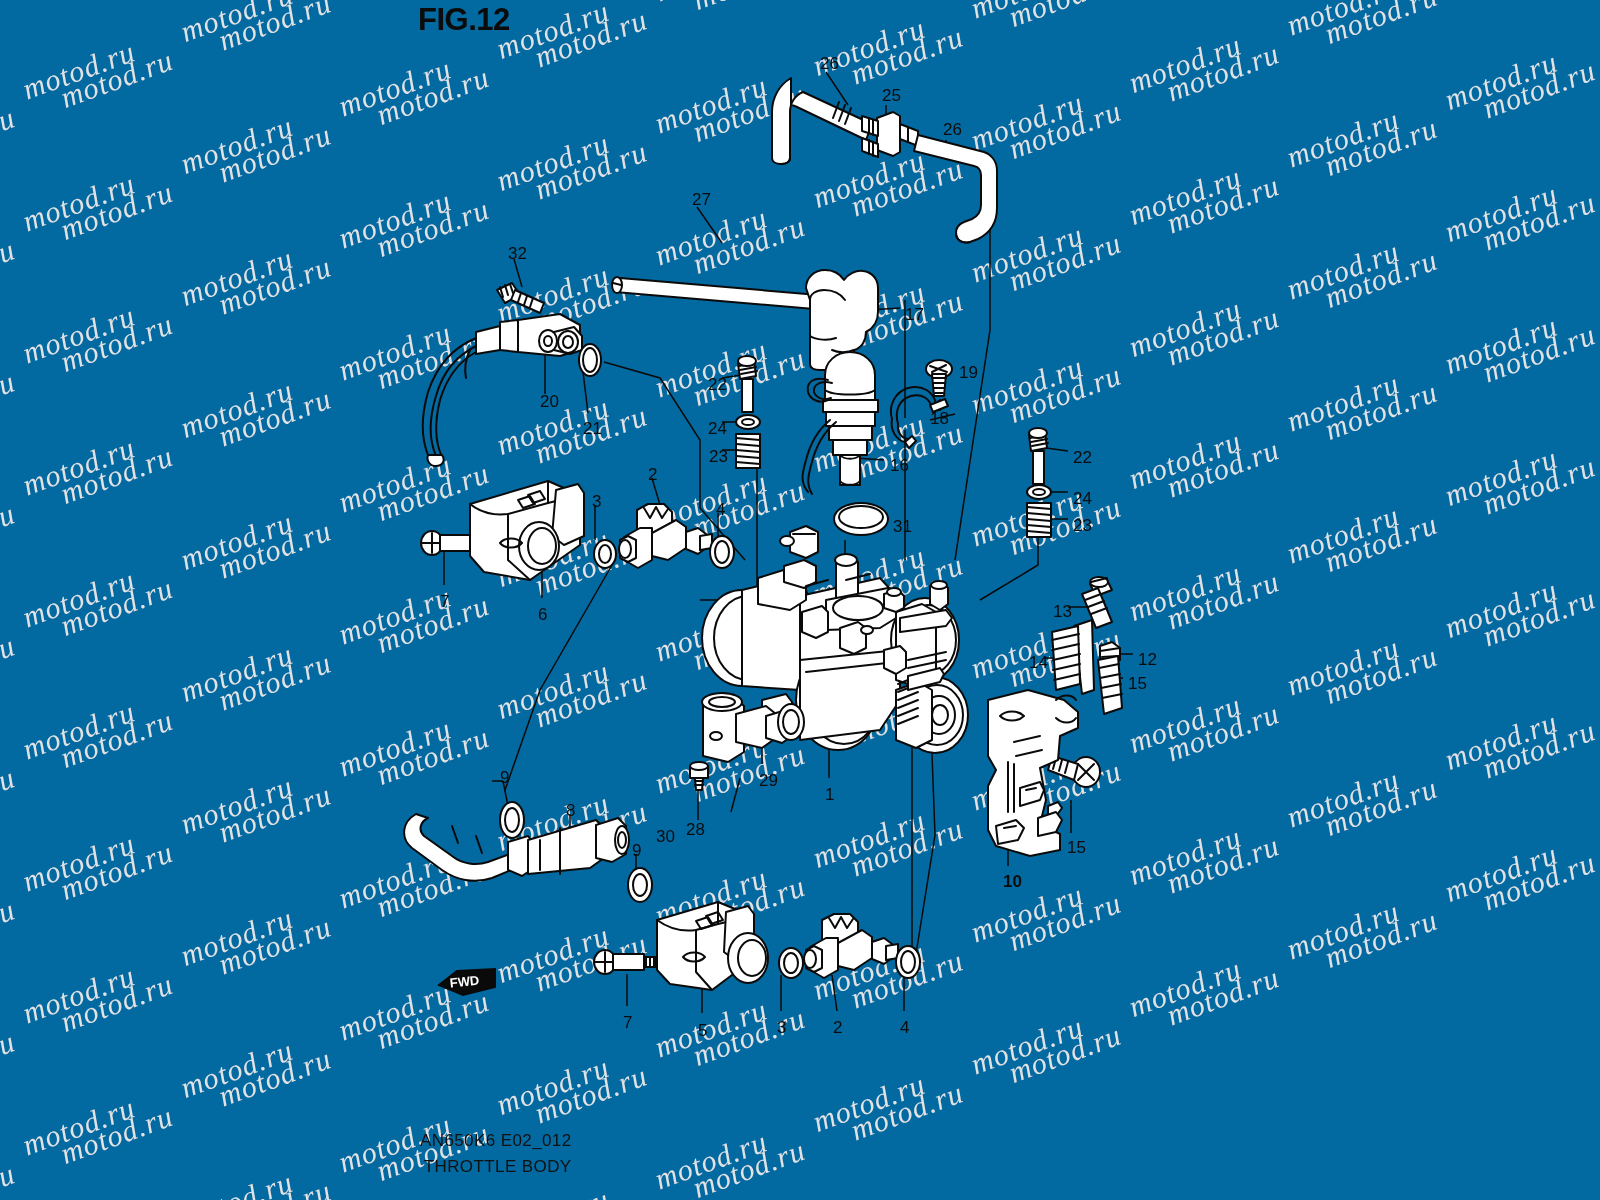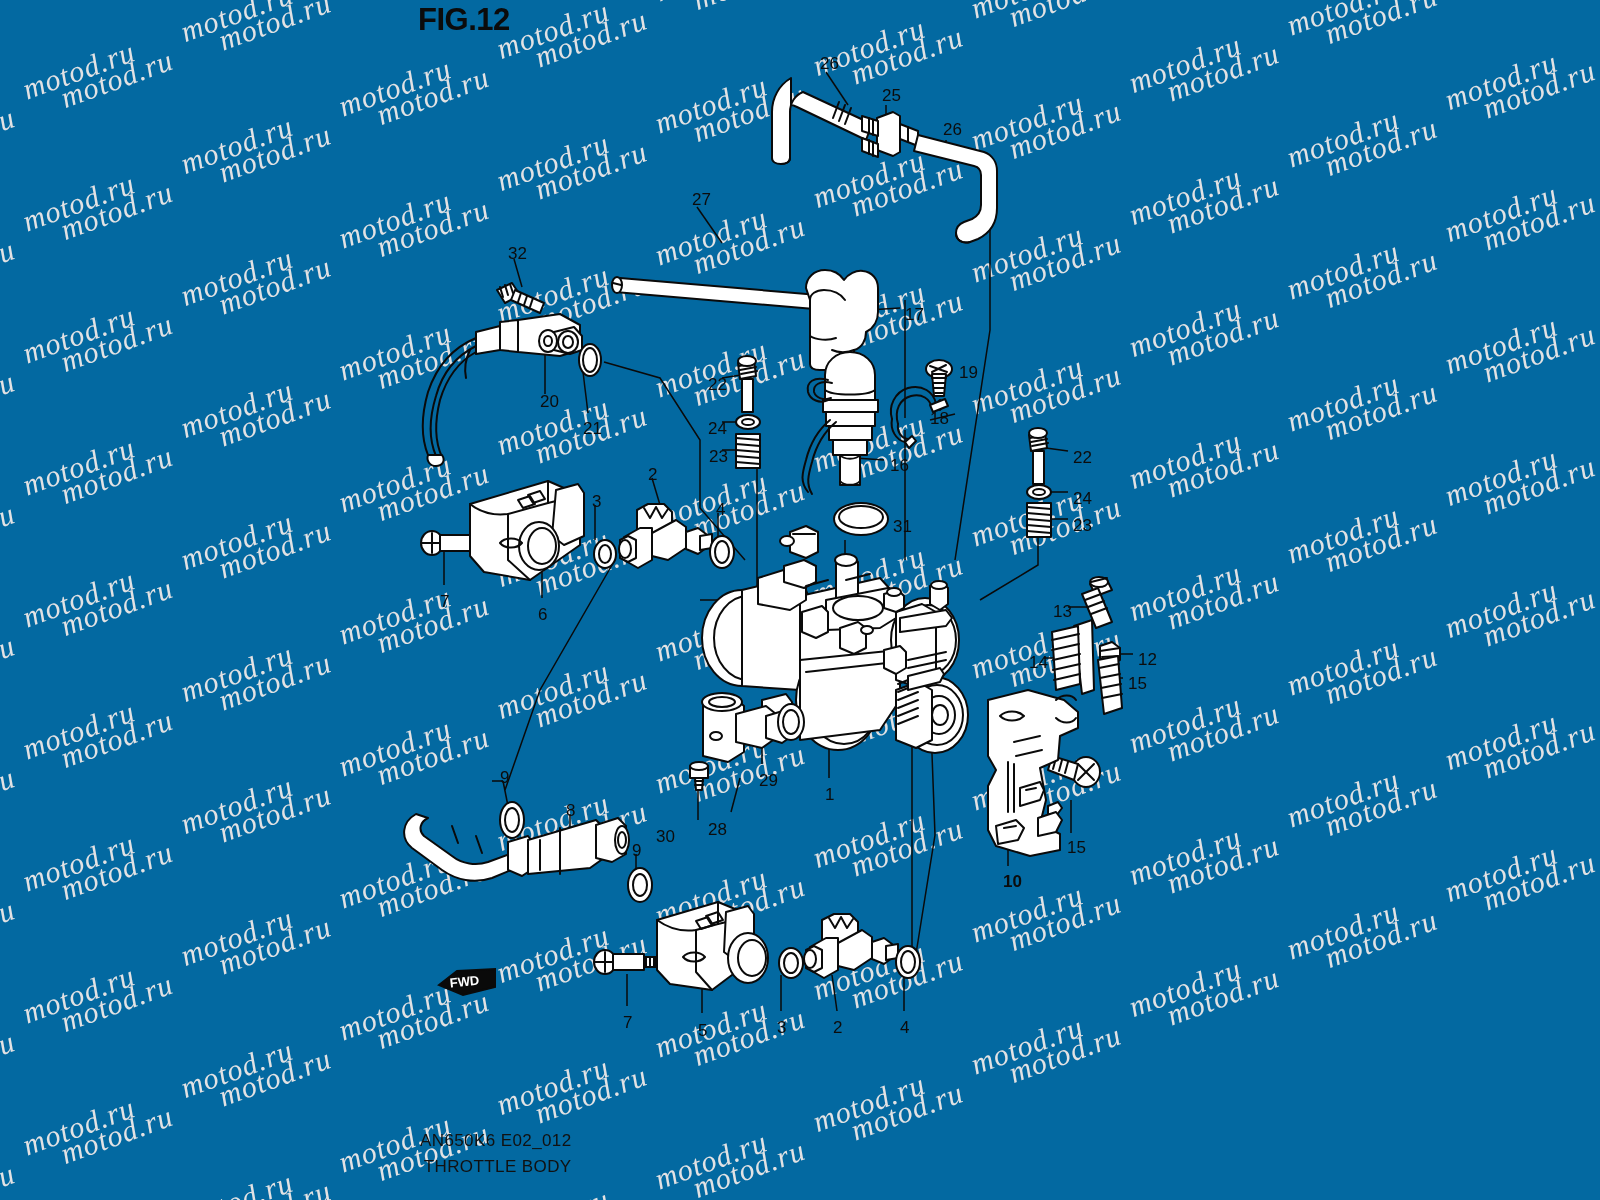--- a/index.html
+++ b/index.html
@@ -651,21 +651,21 @@
       <div class="num" style="left: 708px; top: 375px;">22</div>
       <div class="num" style="left: 1073px; top: 448px;">22</div>
       <div class="num" style="left: 709px; top: 447px;">23</div>
       <div class="num" style="left: 1073px; top: 516px;">23</div>
       <div class="num" style="left: 708px; top: 419px;">24</div>
       <div class="num" style="left: 1073px; top: 489px;">24</div>
       <div class="num" style="left: 882px; top: 86px;">25</div>
       <div class="num" style="left: 820px; top: 54px;">26</div>
       <div class="num" style="left: 943px; top: 120px;">26</div>
       <div class="num" style="left: 692px; top: 190px;">27</div>
-      <div class="num" style="left: 708px; top: 820px;">28</div>
+      <div class="num" style="left: 686px; top: 820px;">28</div>
       <div class="num" style="left: 759px; top: 771px;">29</div>
       <div class="num" style="left: 656px; top: 827px;">30</div>
       <div class="num" style="left: 893px; top: 517px;">31</div>
       <div class="num" style="left: 508px; top: 244px;">32</div>
     </div>
 
   <div id="footer">
     <div>AN650K6 E02_012</div>
     <div>THROTTLE BODY</div>
   </div>

